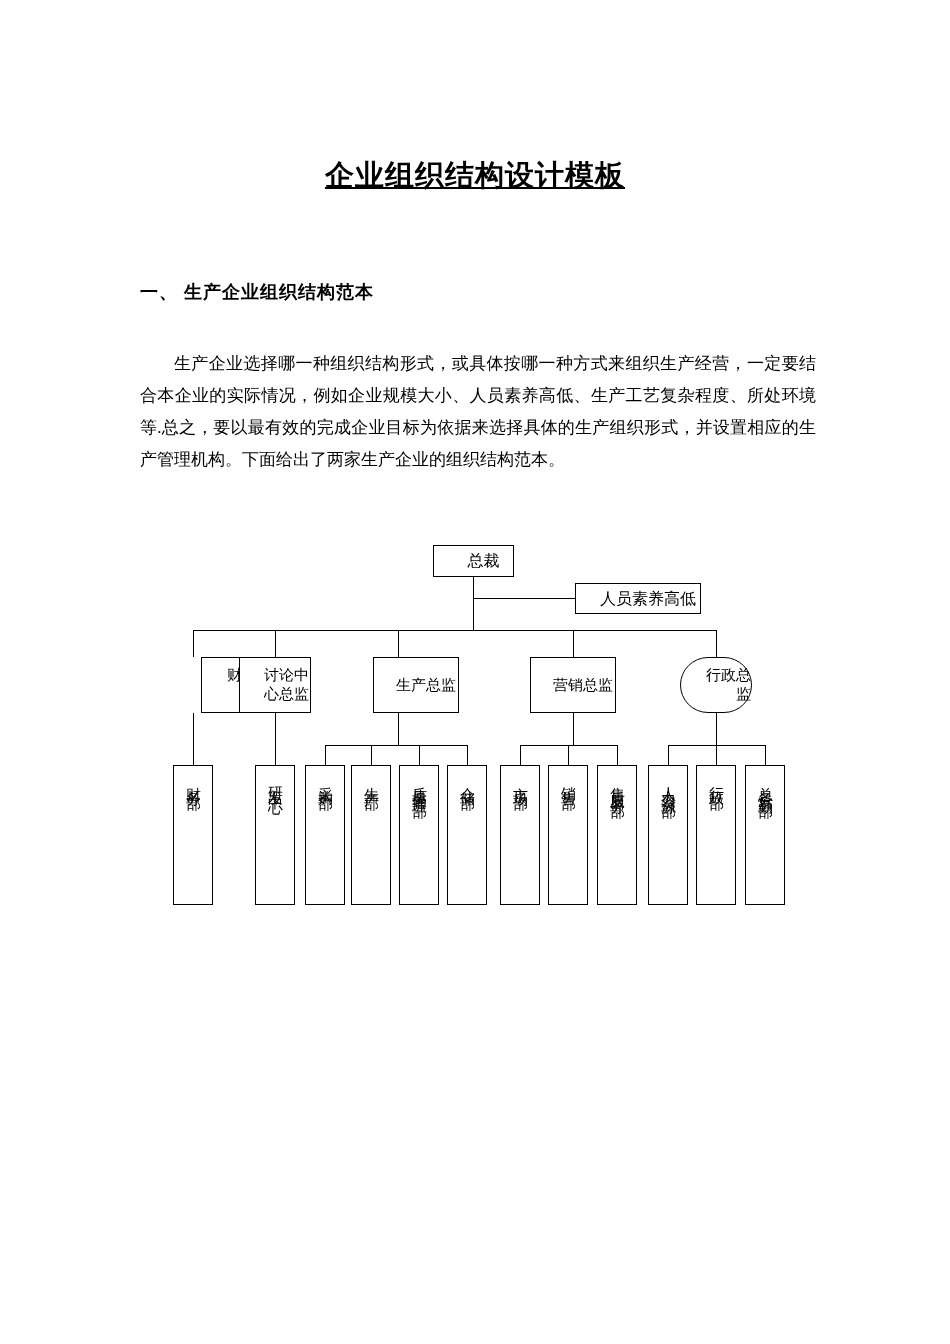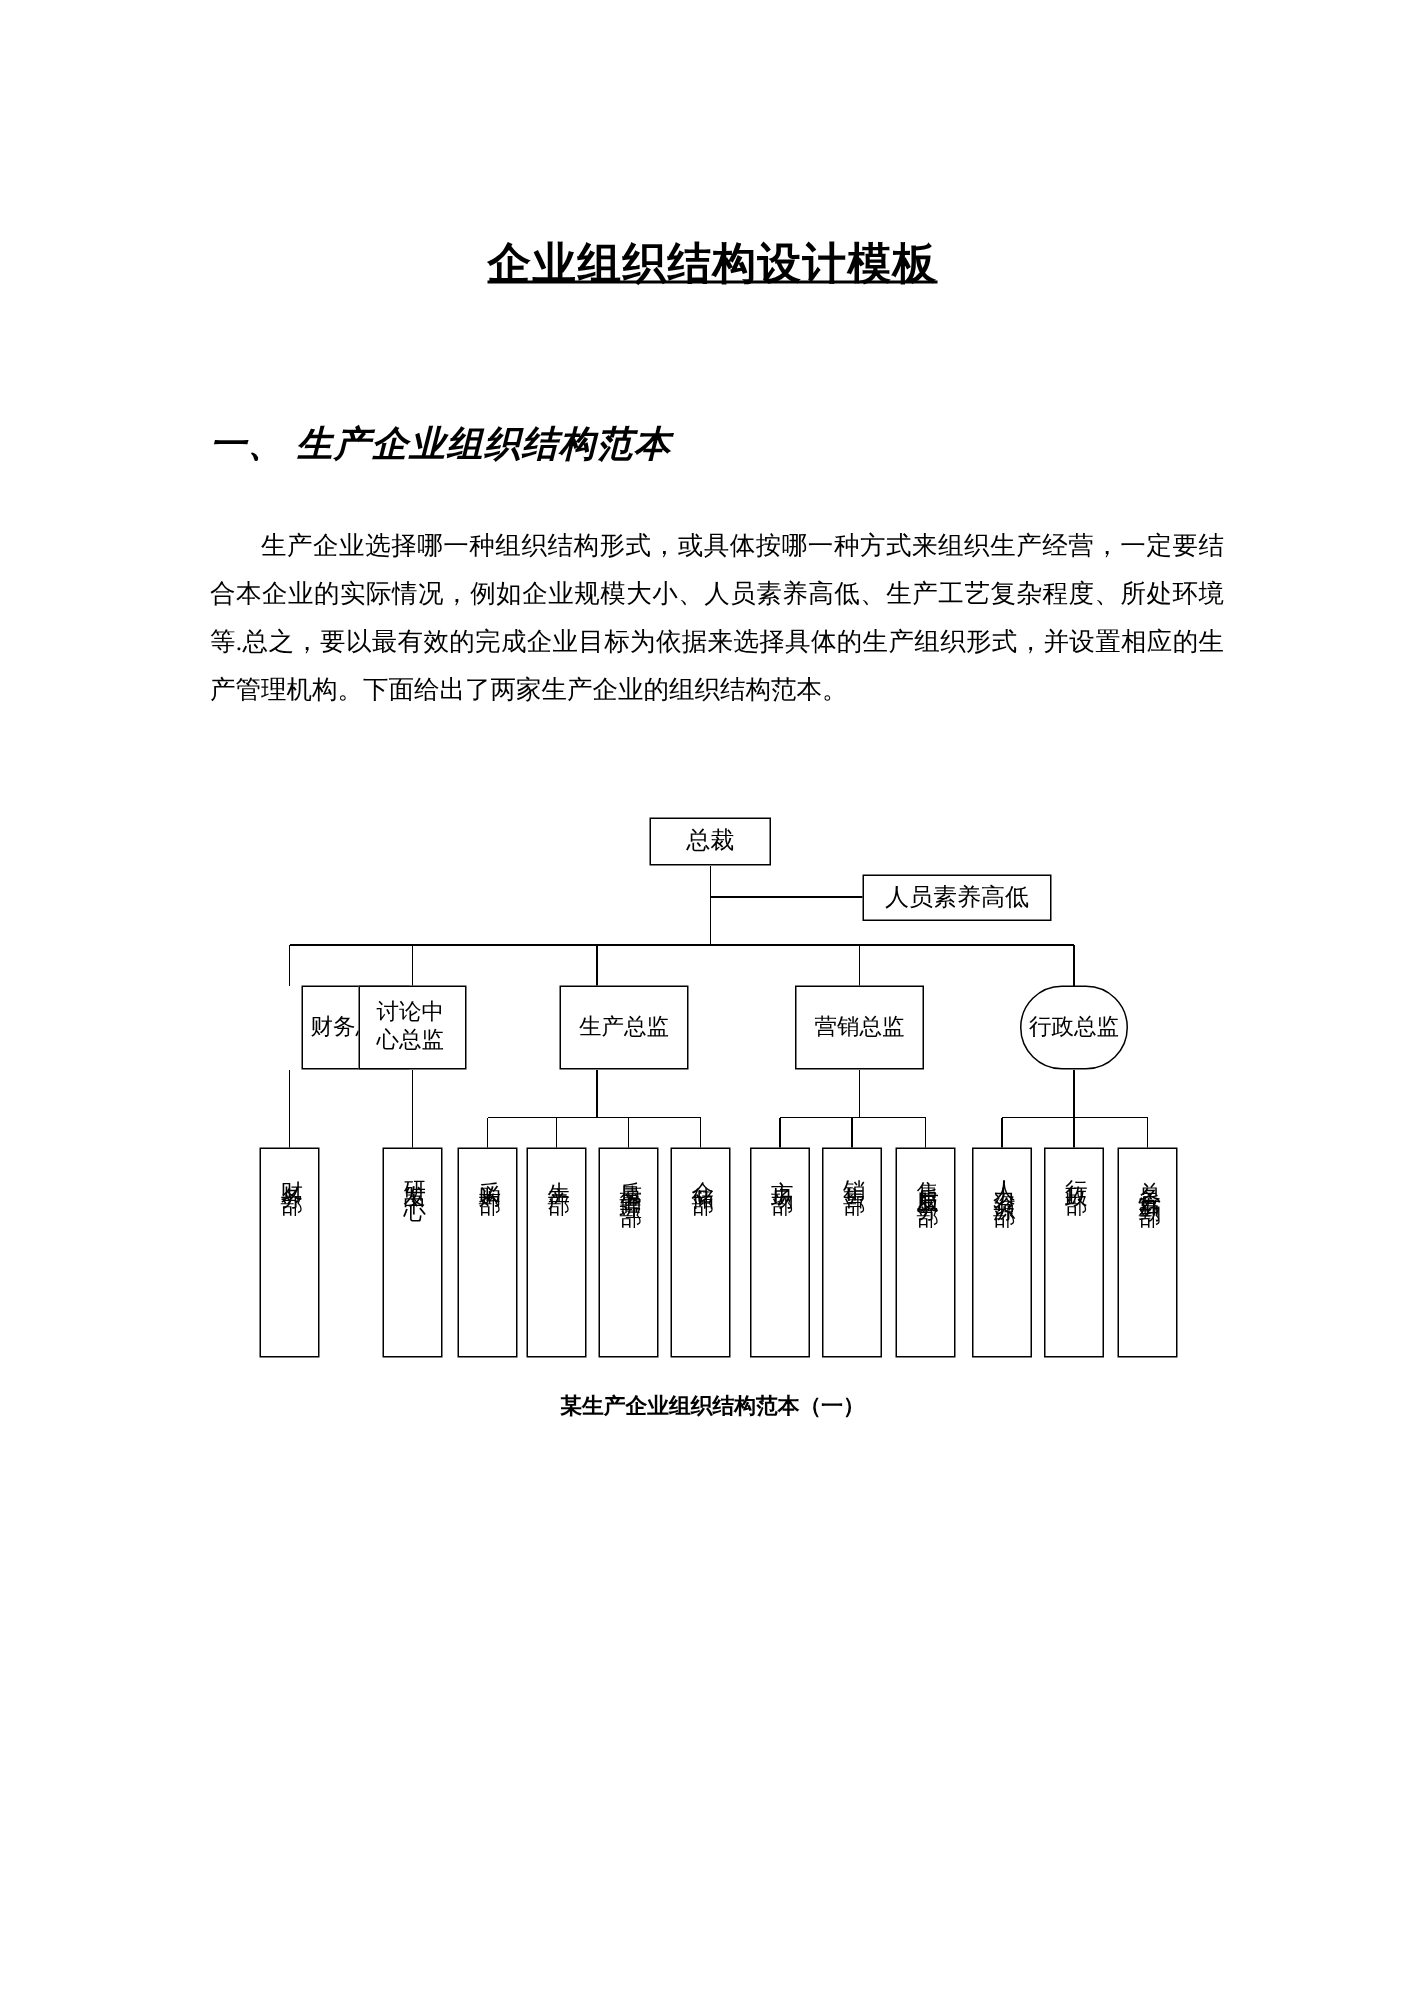--- a/index.html
+++ b/index.html
@@ -25,24 +25,23 @@
     font-size: 29px;
     font-weight: bold;
     letter-spacing: 1px;
     text-decoration: underline;
   }
   .section-heading {
     position: absolute;
     left: 140px;
     top: 280px;
     font-family: "Liberation Sans", sans-serif;
-    font-size: 24px;
+    font-size: 18px;
     font-weight: bold;
     letter-spacing: 1px;
-    font-style: italic;
   }
   .body-para {
     position: absolute;
     left: 140px;
     top: 348px;
     width: 676px;
     font-size: 17px;
     line-height: 32px;
     text-align: justify;
     text-indent: 2em;
@@ -53,23 +52,24 @@
     pointer-events: none;
   }
   .node {
     position: absolute;
     box-sizing: border-box;
     border: 1px solid #000;
     background: #ffffff;
     display: flex;
     align-items: center;
     justify-content: center;
-    text-align: left;
+    text-align: right;
     font-size: 16px;
     line-height: 1.25;
+    padding-left: 20px;
   }
   .node.director { font-size: 15px; }
   .node.director .lbl { display: inline-block; }
   .node.director .wrap3 { width: 48px; }
   .vnode {
     position: absolute;
     box-sizing: border-box;
     border: 1px solid #000;
     background: #ffffff;
     display: flex;
@@ -195,15 +195,14 @@
   <div class="vnode" style="left:648px; top:765px; width:40px; height:140px;">
     <span>人力资源部</span>
   </div>
   <div class="vnode" style="left:696px; top:765px; width:40px; height:140px;">
     <span>行政部</span>
   </div>
   <div class="vnode" style="left:745px; top:765px; width:40px; height:140px;">
     <span>总务后勤部</span>
   </div>
 
-  <div class="fig-caption">某生产企业组织结构范本（一）</div>
 
 </div>
 
 </body></html>

